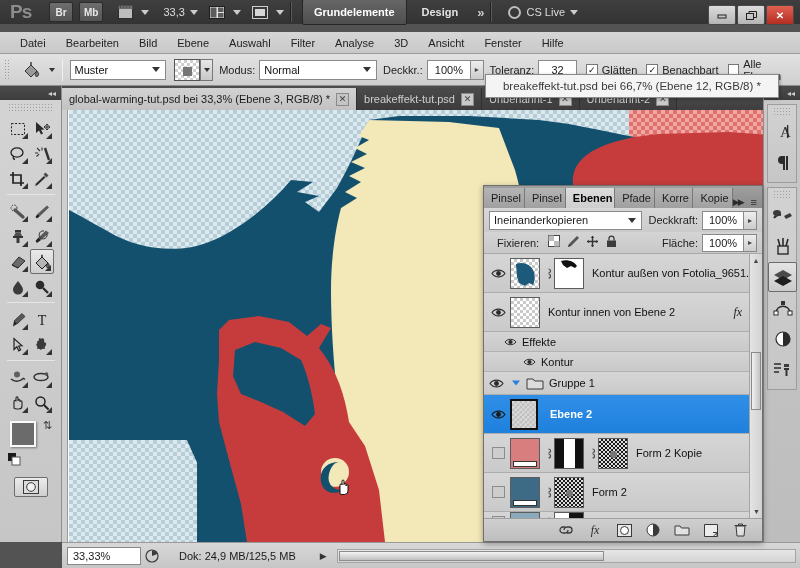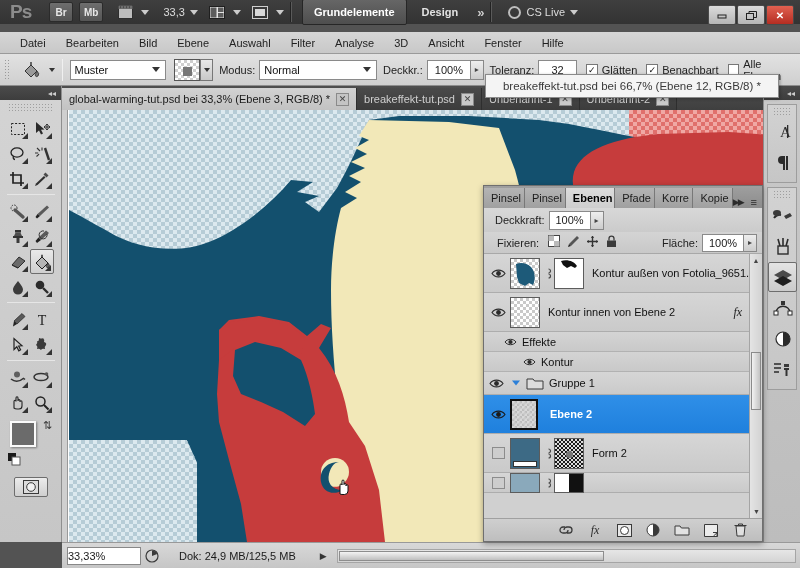--- a/index.html
+++ b/index.html
@@ -196,21 +196,21 @@
   .vsb-thumb { position:absolute; left:2px; top:16px; width:10px; height:110px;
                background:linear-gradient(90deg,#f2f2f2,#bdbdbd); border:1px solid #8d8d8d;}
 
   
   .statusbar {
     position:absolute; left:62px; top:542px; width:738px; height:26px;
     background:linear-gradient(#d8d8d8,#c6c6c6); border-top:1px solid #999;
     display:flex; align-items:center;
   }
   .sb-zoom { width:74px;height:18px;background:#fff;border:1px solid #888;margin-left:5px;
-             display:flex;align-items:center;font-size:11px;}
+             display:flex;align-items:center;padding-left:5px;font-size:11px;}
   .sb-icon { width:22px;display:flex;align-items:center;justify-content:center;}
   .sb-doc { margin-left:16px; font-size:11px; color:#1a1a1a;}
   .sb-arrow { margin-left:24px; font-size:9px; color:#333;}
   .sb-hscroll { flex:1; height:14px; margin:0 4px 0 10px;
                 background:linear-gradient(#e6e6e6,#d4d4d4); border:1px solid #a5a5a5; position:relative;}
   .hsb-thumb { position:absolute; left:1px; top:1px; width:58%; height:10px;
                background:linear-gradient(#f4f4f4,#bfbfbf); border:1px solid #8d8d8d;}
 
   
   .layerspanel {
@@ -659,20 +659,24 @@
       <div class="lp-tab active">Ebenen</div>
       <div class="lp-tab">Pfade</div>
       <div class="lp-tab">Korre</div>
       <div class="lp-tab">Kopie</div>
       <div class="lp-tabctl">
         <span style="font-size:9px;letter-spacing:-2px">▶▶</span>
         <span style="margin-left:8px;font-size:11px">≡</span>
       </div>
     </div>
     <div class="lp-row1">
+      <div class="blendcombo">
+        <span>Ineinanderkopieren</span>
+        <span class="cc" style="position:absolute;right:5px;width:0;height:0;border-left:4px solid transparent;border-right:4px solid transparent;border-top:5px solid #333"></span>
+      </div>
       <span class="lbl">Deckkraft:</span>
       <div class="numfield" style="width:42px;height:19px">100%</div>
       <div class="spinbtn" style="height:19px">
           <span style="font-size:8px;color:#444">▸</span>
         </div>
     </div>
     <div class="lp-row2">
       <span class="lbl" style="margin-left:8px">Fixieren:</span>
       <div class="lockicons">
         <span>
@@ -792,20 +796,47 @@
         <div class="eye">
           <svg class="eye-g" width="15" height="11" viewBox="0 0 15 11">
               <path d="M1 5.5 C4 1 11 1 14 5.5 C11 10 4 10 1 5.5 z" fill="none" stroke="#1b1b1b" stroke-width="1.1"></path>
               <circle cx="7.5" cy="5.5" r="2.4" fill="#1b1b1b"></circle>
             </svg>
         </div>
         <div class="thumb sel-thumb" style="background-image:linear-gradient(45deg,#bdbdbd 25%,transparent 25%,transparent 75%,#bdbdbd 75%),linear-gradient(45deg,#bdbdbd 25%,#d8d8d8 25%,#d8d8d8 75%,#bdbdbd 75%);background-size:5px 5px;background-position:0 0,2.5px 2.5px"></div>
         <div class="lyr-name" style="margin-left:10px">Ebene 2</div>
       </div>
 
+      <div class="lyr">
+        <div class="eye">
+          <svg width="13" height="12" viewBox="0 0 13 12">
+              <rect x="0.5" y="0.5" width="12" height="11" fill="#cdcdcd" stroke="#8c8c8c"></rect>
+            </svg>
+        </div>
+        <div class="thumb" style="background:#d97e7e;position:relative">
+          <div style="position:absolute;left:2px;bottom:1px;width:24px;height:6px;background:#fff;border:1px solid #333"></div>
+        </div>
+        <div class="linkico">
+          <svg width="9" height="13">
+              <path d="M4.5 2 a2 2 0 0 1 0 4 M4.5 7 a2 2 0 0 1 0 4" fill="none" stroke="#4a4a4a" stroke-width="1.2"></path>
+            </svg>
+        </div>
+        <div class="thumb" style="background:#111;position:relative">
+          <div style="position:absolute;left:9px;top:0;width:11px;height:31px;background:#fff"></div>
+        </div>
+        <div class="linkico">
+          <svg width="9" height="13">
+              <path d="M4.5 2 a2 2 0 0 1 0 4 M4.5 7 a2 2 0 0 1 0 4" fill="none" stroke="#4a4a4a" stroke-width="1.2"></path>
+            </svg>
+        </div>
+        <div class="thumb" style="background-image:linear-gradient(45deg,#1a1a1a 25%,transparent 25%,transparent 75%,#1a1a1a 75%),linear-gradient(45deg,#1a1a1a 25%,#ddd 25%,#ddd 75%,#1a1a1a 75%);background-size:4px 4px;background-position:0 0,2px 2px;position:relative">
+          <div style="position:absolute;left:11px;top:12px;width:7px;height:7px;background:#777;border-radius:50%"></div>
+        </div>
+        <div class="lyr-name">Form 2 Kopie</div>
+      </div>
 
       <div class="lyr">
         <div class="eye">
           <svg width="13" height="12" viewBox="0 0 13 12">
               <rect x="0.5" y="0.5" width="12" height="11" fill="#cdcdcd" stroke="#8c8c8c"></rect>
             </svg>
         </div>
         <div class="thumb" style="background:#3d6a85;position:relative">
           <div style="position:absolute;left:2px;bottom:1px;width:24px;height:6px;background:#fff;border:1px solid #333"></div>
         </div>

